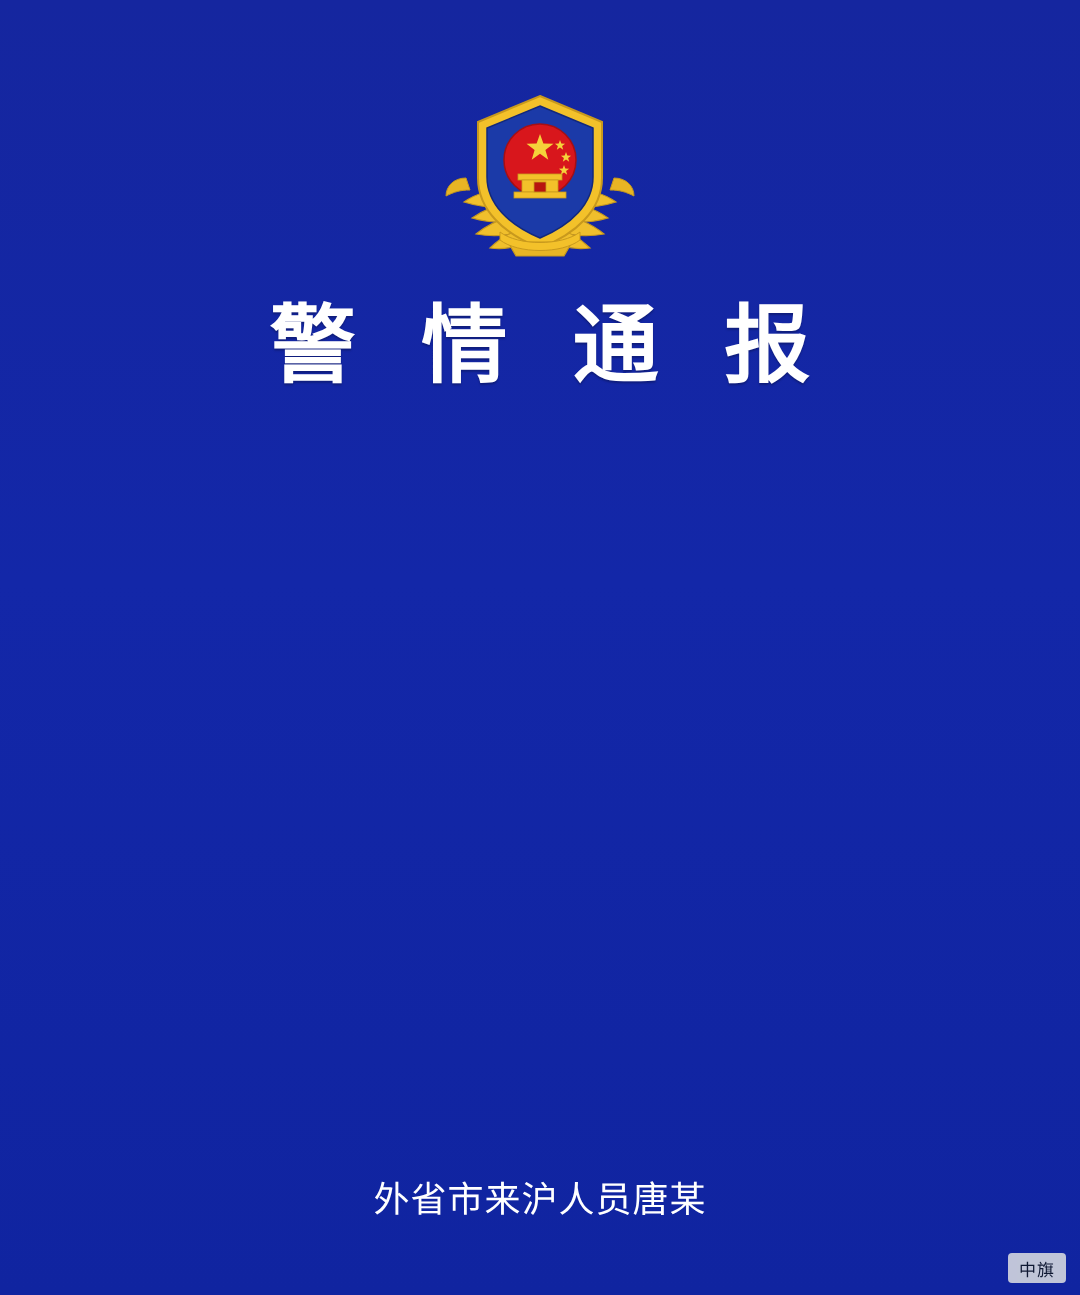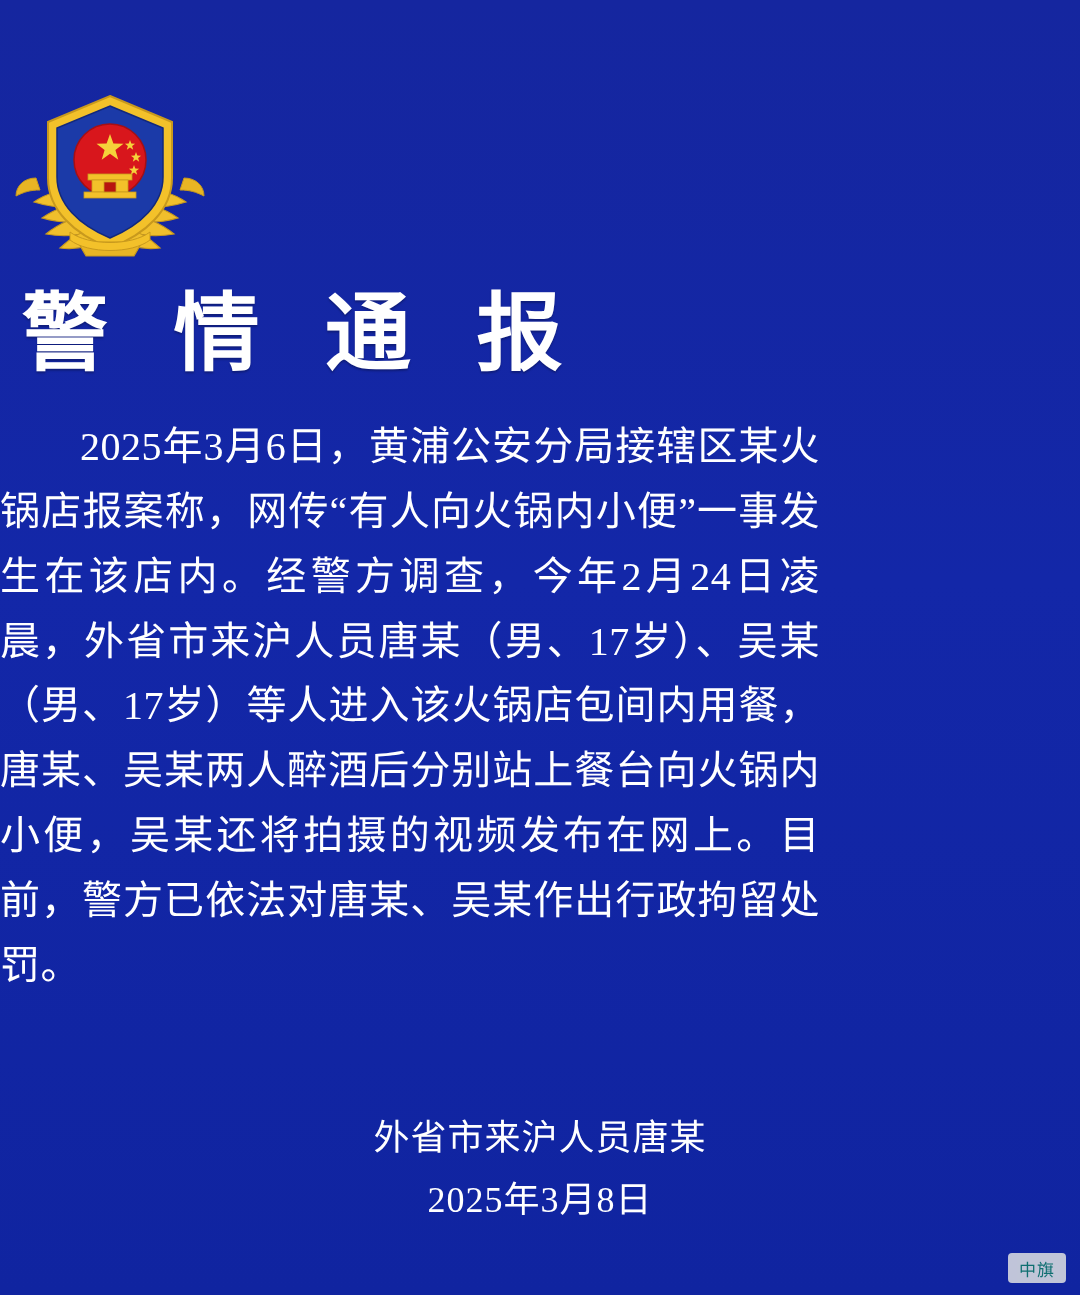--- a/index.html
+++ b/index.html
@@ -14,20 +14,22 @@
     color: #ffffff;
     overflow: hidden;
     position: relative;
   }
   .page {
     position: absolute;
     inset: 0;
     background: linear-gradient(180deg, #15269f 0%, #1327a8 45%, #1024a0 100%);
     display: flex;
     flex-direction: column;
+    align-items: center;
+    gap: 12px;
   }
 
   
   .emblem-wrap {
     margin-top: 82px;
     width: 220px;
     height: 185px;
     position: relative;
   }
   .emblem {
@@ -89,21 +91,21 @@
     position: absolute;
     right: 14px;
     bottom: 12px;
     width: 58px;
     height: 30px;
     background: #cfd3dd;
     border-radius: 4px;
     display: flex;
     align-items: center;
     justify-content: center;
-    color: #0f766e;
+    color: #0f172a;
     font-size: 17px;
     font-family: "Liberation Sans", sans-serif;
     letter-spacing: 1px;
     opacity: 0.92;
   }
 </style>
 </head>
 <body>
 
 <div class="page">
@@ -150,22 +152,20 @@
         <rect x="104" y="100" width="12" height="10" fill="#b8130f"></rect>
       </g>
 
       <path d="M78 160 L142 160 L134 174 L86 174 Z" fill="#e8b524" stroke="#c8991d" stroke-width="1.2"></path>
       <path d="M70 150 C88 164 132 164 150 150 L150 158 C132 172 88 172 70 158 Z" fill="#f3c12a" stroke="#c8991d" stroke-width="1"></path>
     </svg>
   </div>
 
   <div class="title">警 情 通 报</div>
 
-  <div class="body-text">2025年3月6日，黄浦公安分局接辖区某火锅店报案称，网传“有人向火锅内小便”一事发生在该店内。经警方调查，今年2月24日凌晨，外省市来沪人员唐某（男、17岁）、吴某（男、17岁）等人进入该火锅店包间内用餐，唐某、吴某两人醉酒后分别站上餐台向火锅内小便，吴某还将拍摄的视频发布在网上。目前，警方已依法对唐某、吴某作出行政拘留处罚。</div>
 
   <div class="signature">
     <div class="sig-org">外省市来沪人员唐某</div>
-    <div class="sig-date">2025年3月8日</div>
   </div>
 
   <div class="watermark">中旗</div>
 
 </div>
 
 </body></html>

